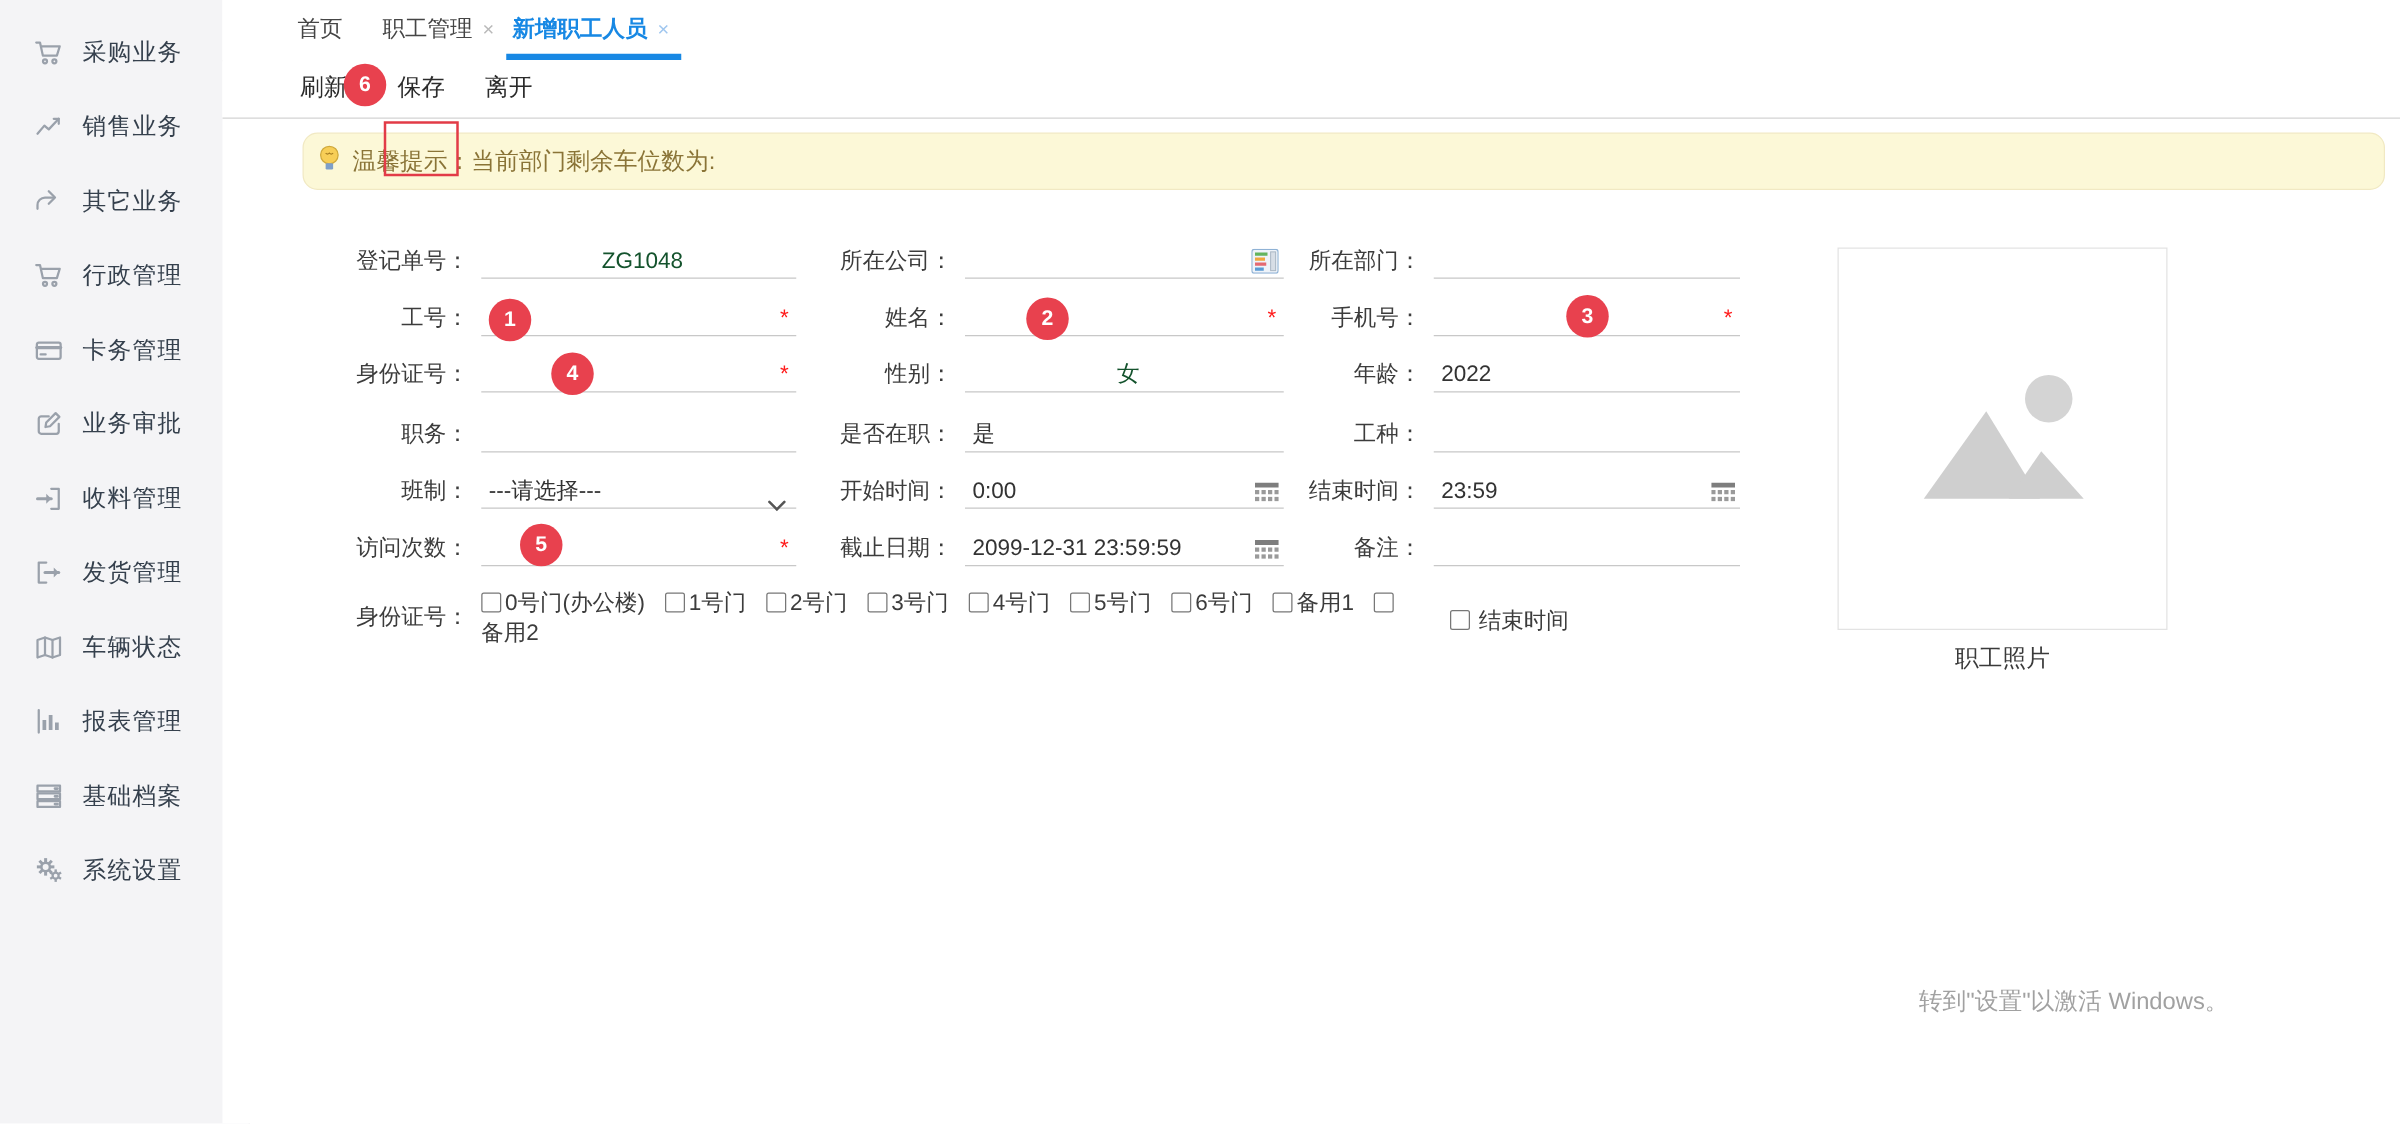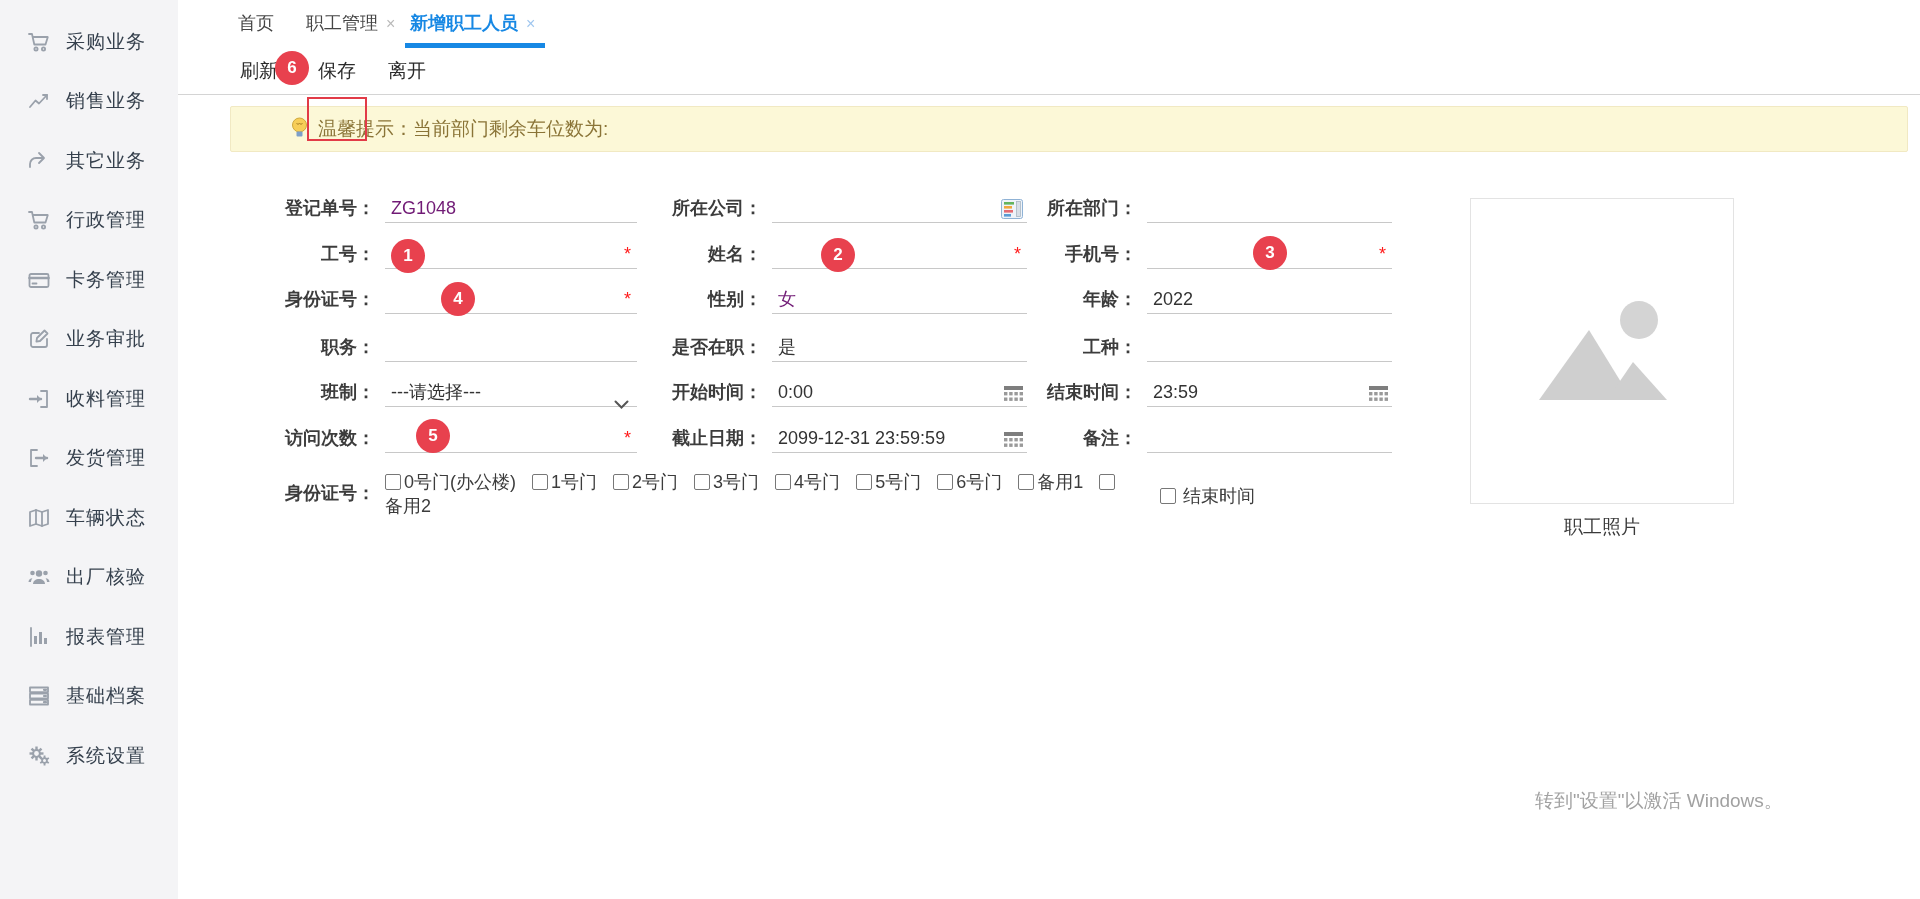--- a/index.html
+++ b/index.html
@@ -19,35 +19,35 @@
   .tabbar{position:absolute;left:0;top:0;right:0;height:48px;background:#fff;border-bottom:1px solid #ebebeb;}
   .tab{position:absolute;top:0;height:47px;line-height:47px;font-size:18px;color:#454545;cursor:pointer;white-space:nowrap;}
   .tab .x{color:#b9b9b9;font-size:16px;margin-left:8px;}
   .tab.active{color:#1788e4;font-weight:bold;}
   .tab.active .x{color:#9fc6ef;font-weight:normal;}
   .tab-underline{position:absolute;left:227px;top:43px;width:140px;height:5px;background:#1788e4;}
 
   .toolbar{position:absolute;left:0;top:48px;right:0;height:46px;background:#fff;border-bottom:1px solid #d4d4d4;}
   .tbtn{position:absolute;top:0;height:46px;line-height:46px;font-size:19px;color:#2b2b2b;cursor:pointer;}
 
-  .tipbar{position:absolute;left:52px;right:12px;top:106px;height:46px;background:#fcf8d7;border:1px solid #f1e9c3;box-sizing:border-box;border-radius:2px;display:flex;align-items:center;padding-left:48px;}
+  .tipbar{position:absolute;left:64px;right:12px;top:106px;height:46px;background:#fcf8d7;border:1px solid #f1e9c3;box-sizing:border-box;border-radius:12px;display:flex;align-items:center;}
   .tipbar .bulb{margin:0 10px 0 12px;}
   .tipbar .tiptext{font-size:19px;color:#8a7437;}
 
   
   .frow{position:absolute;left:0;right:0;height:32px;}
-  .lbl{position:absolute;height:30px;line-height:30px;font-size:18px;color:#3c3c3c;text-align:right;white-space:nowrap;font-weight:bold;}
+  .lbl{position:absolute;height:30px;line-height:30px;font-size:18px;color:#3c3c3c;text-align:right;white-space:nowrap;}
   .fld{position:absolute;height:30px;line-height:30px;border-bottom:1px solid #c8c8c8;font-size:18px;color:#333;padding-left:6px;box-sizing:border-box;}
   .c0 .lbl{left:27px;width:170px;}
   .c0 .fld{left:207px;width:252px;}
   .c1 .lbl{left:454px;width:130px;}
   .c1 .fld{left:594px;width:255px;}
   .c2 .lbl{left:829px;width:130px;}
   .c2 .fld{left:969px;width:245px;}
-  .muted{color:#701a75;}
+  .muted{color:#14532d;text-align:center;}
   .req{position:absolute;right:6px;top:2px;color:#ff1a1a;font-size:18px;line-height:26px;}
   .fld .suffix{position:absolute;right:4px;top:5px;}
   .chev{position:absolute;right:8px;top:11px;}
 
   .door-line{white-space:nowrap;font-size:18px;color:#3c3c3c;line-height:24px;}
   .cbx{display:inline-block;width:14px;height:14px;border:1px solid #777;border-radius:2px;background:#fff;vertical-align:-2px;margin-right:3px;cursor:pointer;}
   .door-opt{margin-right:11px;display:inline-block;cursor:pointer;}
 
   
   .photo-box{position:absolute;left:1292px;top:198px;width:264px;height:306px;border:1px solid #e3e3e3;box-sizing:border-box;background:#fff;display:flex;align-items:center;justify-content:center;cursor:pointer;}
@@ -146,33 +146,20 @@
       <span class="lab">发货管理</span>
     </div>
     <div class="side-item">
       <span class="ico">
           <svg width="26" height="24" viewBox="0 0 24 24">
             <path d="M3 6l6-2 6 2 6-2v14l-6 2-6-2-6 2z"></path>
             <path d="M9 4v14M15 6v14"></path>
           </svg>
         </span>
       <span class="lab">车辆状态</span>
-    </div>
-    <div class="side-item">
-      <span class="ico">
-          <svg width="26" height="24" viewBox="0 0 24 24">
-            <circle cx="12" cy="8.5" r="3.2" class="fil"></circle>
-            <path d="M6 19c0-3 2.7-5 6-5s6 2 6 5z" class="fil"></path>
-            <circle cx="5.5" cy="8" r="2.3" class="fil"></circle>
-            <circle cx="18.5" cy="8" r="2.3" class="fil"></circle>
-            <path d="M1.5 17c0-2.3 1.8-3.8 4-3.8 0 0-1.5 1.6-1.5 3.8z" class="fil"></path>
-            <path d="M22.5 17c0-2.3-1.8-3.8-4-3.8 0 0 1.5 1.6 1.5 3.8z" class="fil"></path>
-          </svg>
-        </span>
-      <span class="lab">出厂核验</span>
     </div>
     <div class="side-item">
       <span class="ico">
           <svg width="26" height="24" viewBox="0 0 24 24">
             <path d="M4 3v18"></path>
             <rect x="7" y="11" width="3" height="8" class="fil"></rect>
             <rect x="12" y="7" width="3" height="12" class="fil"></rect>
             <rect x="17" y="13" width="3" height="6" class="fil"></rect>
           </svg>
         </span>

